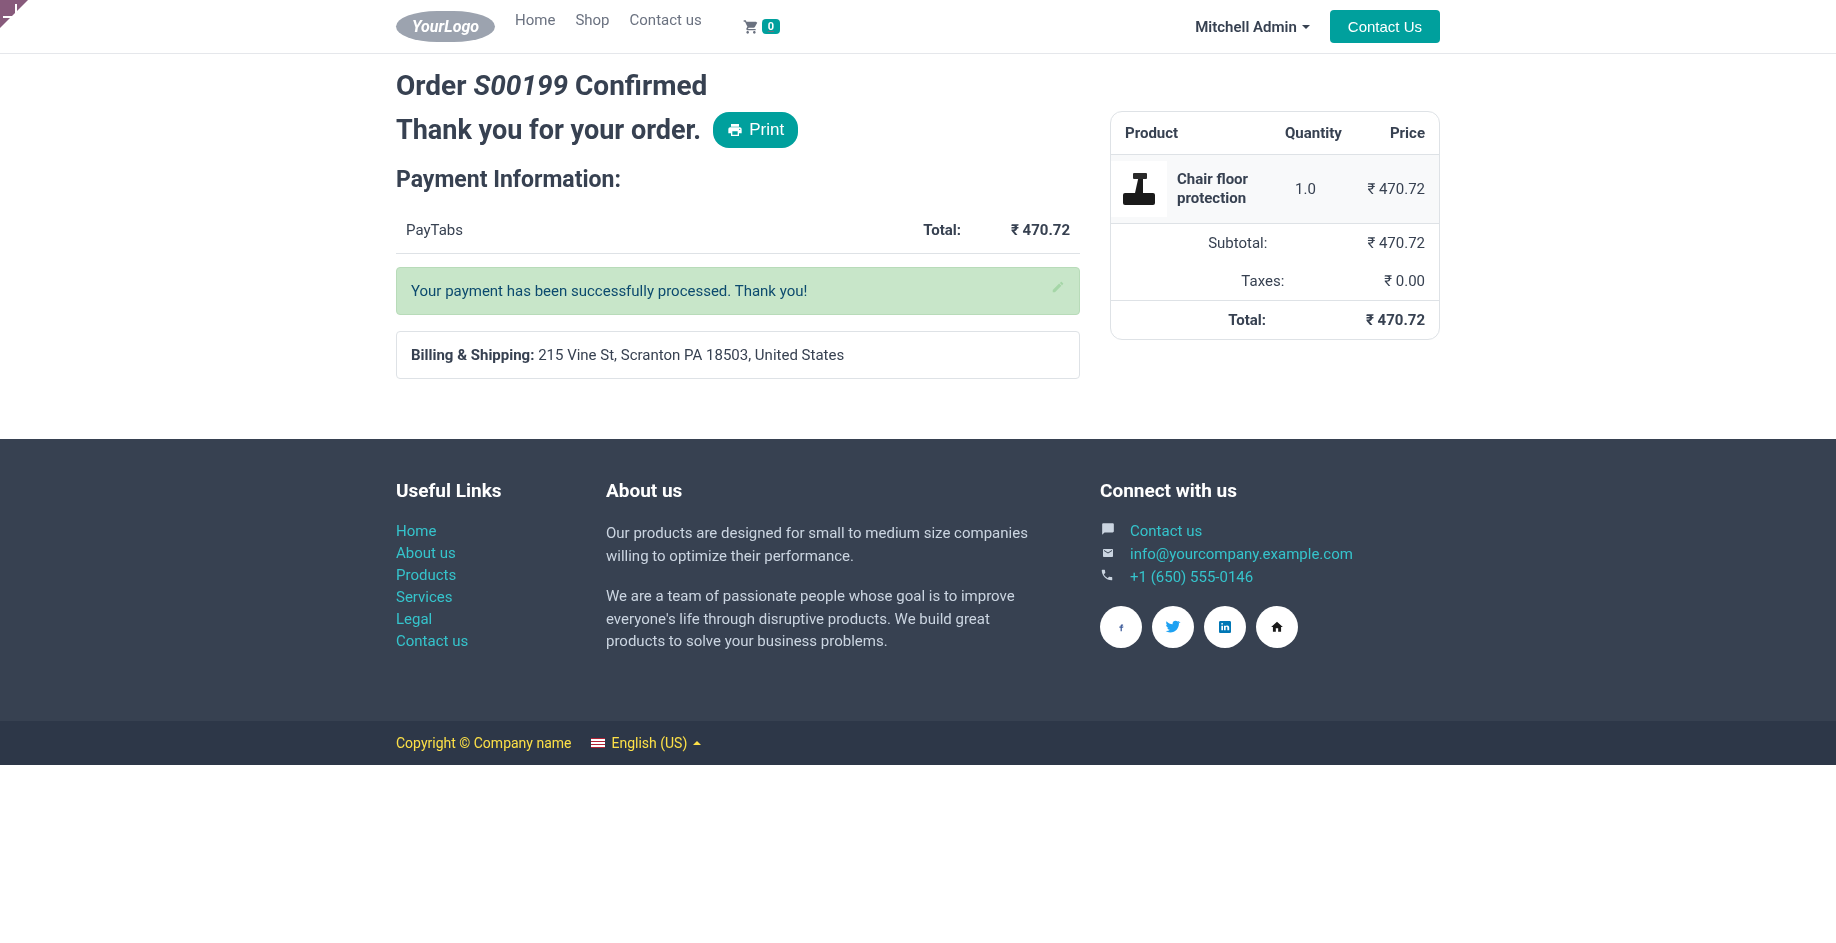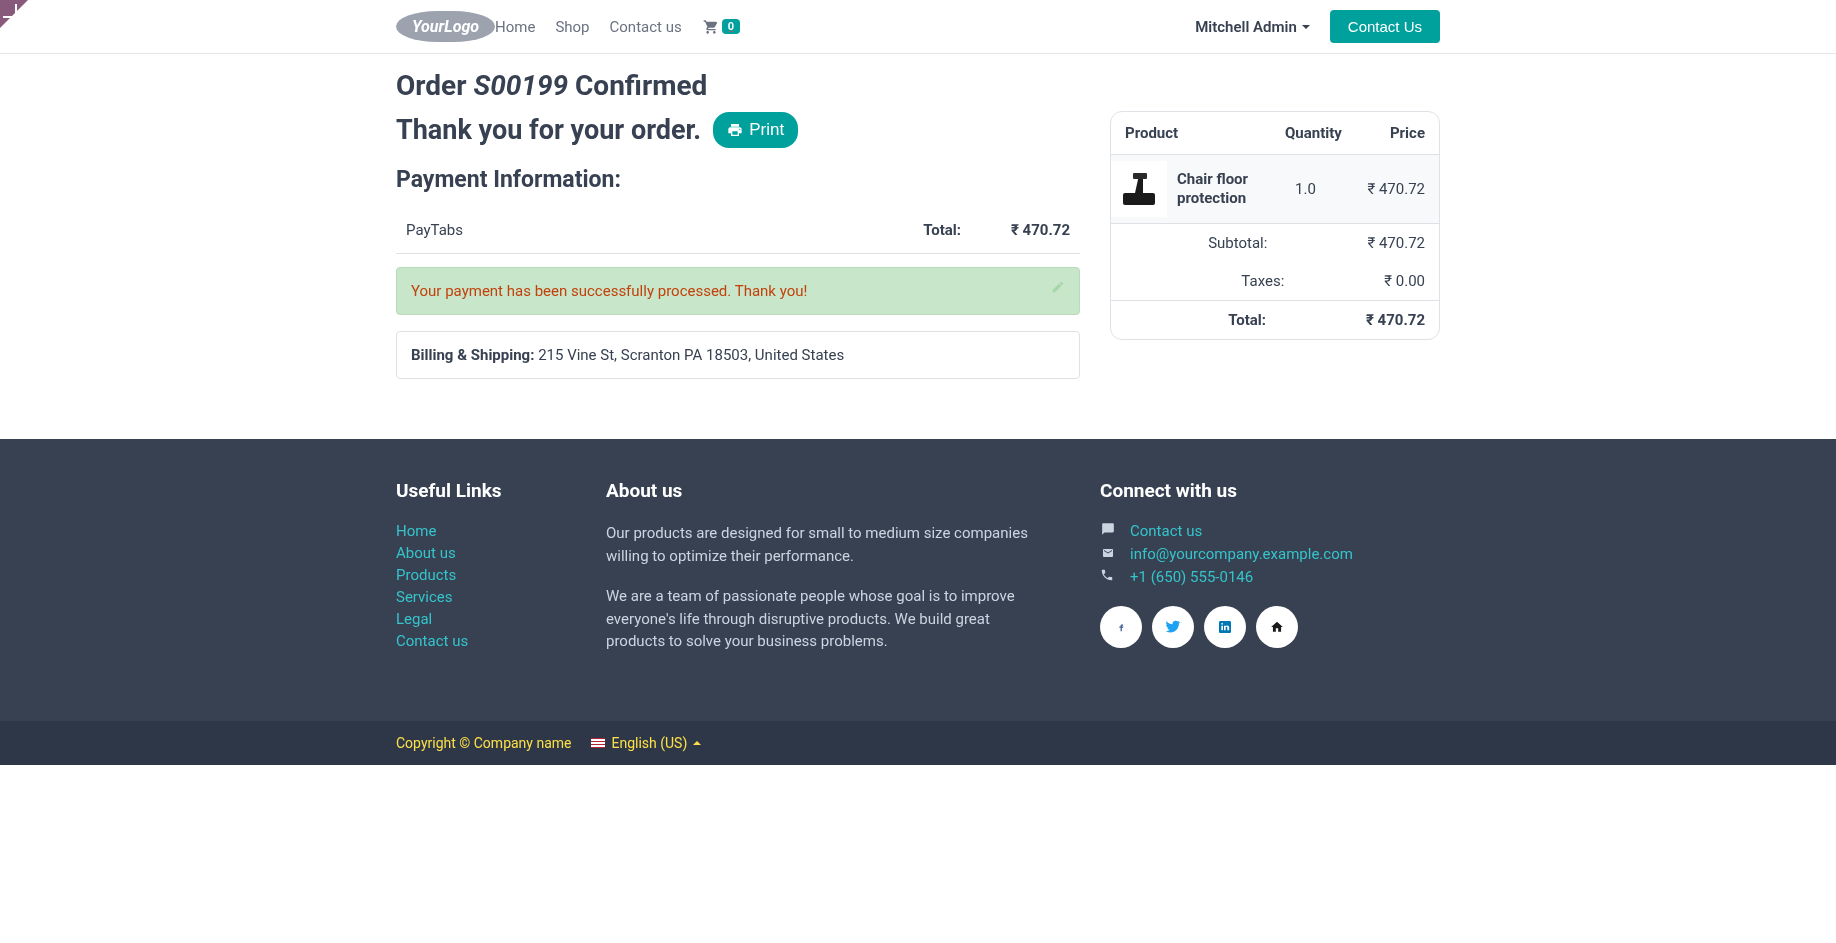--- a/index.html
+++ b/index.html
@@ -2,42 +2,42 @@
 <html><head>
 <meta charset="utf-8">
 <style>
 * { box-sizing: border-box; margin: 0; padding: 0; }
 body { font-family: -apple-system, BlinkMacSystemFont, "Segoe UI", Roboto, sans-serif; font-size: 15px; color: #374151; background: #fff; }
 .corner-badge { position: fixed; top: 0; left: 0; width: 0; height: 0; border-top: 28px solid #875a7b; border-right: 28px solid transparent; z-index: 100; }
 .corner-badge::after { content: ''; position: absolute; top: -24px; left: 3px; width: 12px; height: 12px; border: 2px solid #fff; border-top: none; border-left: none; }
 .navbar { border-bottom: 1px solid #e5e7eb; padding: 10px 0; }
 .container { max-width: 1074px; margin: 0 auto; padding: 0 15px; }
 .nav-inner { display: flex; align-items: center; justify-content: space-between; }
-.nav-left { display: flex; align-items: center; }
+.nav-left { display: flex; gap: 20px; }
 .logo { background: #9ca3af; color: #fff; border-radius: 50%/60%; padding: 6px 16px; font-weight: bold; font-style: italic; font-size: 16px; }
 .nav-links { display: flex; gap: 20px; }
 .nav-links a { color: #6b7280; text-decoration: none; }
 .cart { position: relative; color: #6b7280; margin-left: 20px; display: inline-flex; align-items: center; }
 .cart-badge { background: #00a09d; color: #fff; border-radius: 4px; padding: 1px 6px; font-size: 11px; font-weight: bold; margin-left: 2px; }
 .nav-right { display: flex; align-items: center; gap: 20px; }
 .user-menu { color: #374151; font-weight: 600; cursor: pointer; display: inline-flex; align-items: center; gap: 5px; }
 .btn-primary { background: #00a09d; color: #fff; border: none; padding: 8px 18px; border-radius: 4px; font-weight: 500; cursor: pointer; font-size: 15px; }
 .main { padding: 15px 0 60px; }
 .main-inner { display: flex; gap: 30px; }
 .main-left { flex: 1; }
 .main-right { width: 330px; }
 h1 { font-size: 28px; font-weight: 700; color: #374151; margin-bottom: 10px; }
 h1 em { font-style: italic; }
 .thank-row { display: flex; align-items: center; gap: 12px; margin-bottom: 18px; }
 .thank-row h2 { font-size: 27px; font-weight: 700; color: #374151; }
 .btn-print { background: #00a09d; color: #fff; border: none; padding: 8px 14px; border-radius: 16px; font-weight: 500; cursor: pointer; font-size: 17px; display: inline-flex; align-items: center; gap: 6px; }
 h3 { font-size: 23px; font-weight: 700; color: #374151; margin-bottom: 18px; }
 .pay-row { display: flex; justify-content: space-between; padding: 10px 10px 14px; border-bottom: 1px solid #dee2e6; margin-bottom: 13px; }
 .pay-row .right { display: flex; gap: 50px; font-weight: 700; color: #374151; }
-.alert-success { background: #c8e6c9; color: #c2410c; padding: 14px 40px 14px 14px; border-radius: 4px; position: relative; margin-bottom: 16px; border: 1px solid #b8dbb9; }
+.alert-success { background: #c8e6c9; color: #0c4a6e; padding: 14px 40px 14px 14px; border-radius: 4px; position: relative; margin-bottom: 16px; border: 1px solid #b8dbb9; }
 .alert-edit { position: absolute; top: 12px; right: 14px; color: #a5d6a7; cursor: pointer; }
 .card { border: 1px solid #dee2e6; border-radius: 4px; padding: 14px; }
 .card strong { font-weight: 700; color: #374151; }
 .order-summary { border: 1px solid #dee2e6; border-radius: 12px; overflow: hidden; margin-top: 42px; }
 .os-head { display: flex; padding: 12px 14px; font-weight: 700; color: #374151; border-bottom: 1px solid #dee2e6; }
 .os-col-prod { flex: 1; }
 .os-col-qty { width: 70px; text-align: left; }
 .os-col-price { width: 70px; text-align: right; }
 .os-item { display: flex; align-items: center; padding: 6px 14px 6px 0; background: #f8f9fa; border-bottom: 1px solid #dee2e6; }
 .os-img { width: 56px; height: 56px; background: #fff; margin-right: 10px; display: flex; align-items: center; justify-content: center; }

